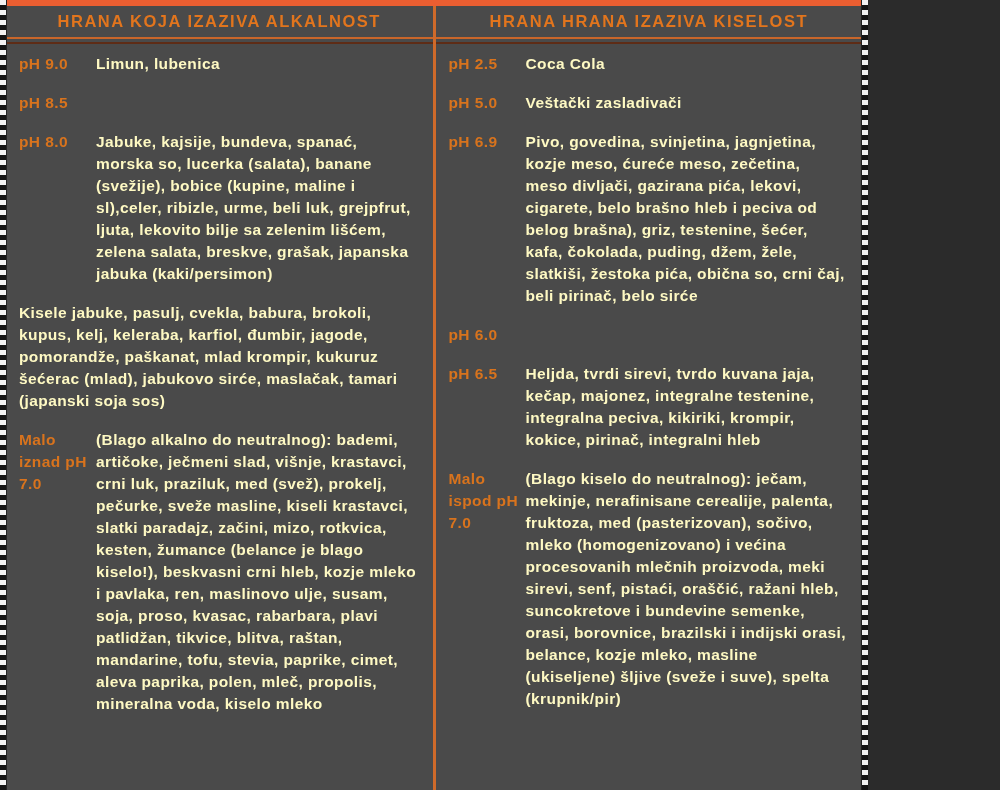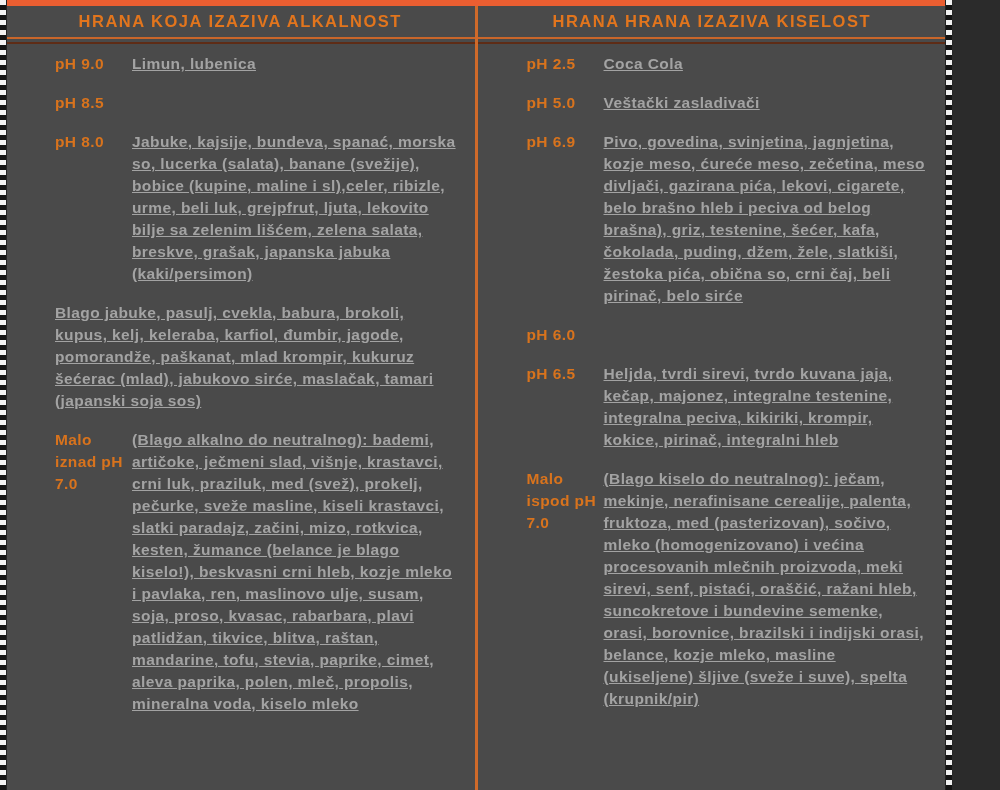--- a/index.html
+++ b/index.html
@@ -1,17 +1,17 @@
 <!DOCTYPE html>
 <html><head>
 <meta charset="utf-8">
 <style>
   html,body { margin:0; padding:0; background:#2b2b2b; }
   .page {
-    position:relative; width:952px; height:790px;
+    position:relative; width:868px; height:790px;
     background:#4a4a4a; overflow:hidden;
     font-family:"Liberation Sans", sans-serif;
     -webkit-font-smoothing:antialiased;
   }
   .edge {
     position:absolute; top:0; bottom:0; width:6px; z-index:5;
     background:repeating-linear-gradient(to bottom, #f2f2f2 0 5px, #141414 5px 10px);
   }
   .edge.left { left:0; border-right:1px solid #222; }
   .edge.right { right:0; border-left:1px solid #222; }
@@ -31,24 +31,24 @@
     color:#e2751d; font-weight:bold; font-size:16.5px; letter-spacing:1.5px;
     border-bottom:2px solid #c9662a;
   }
   .col-header::after {
     content:""; position:absolute; left:0; right:0; bottom:-7px; height:2px;
     background:#5e2c16;
   }
   .rows { padding:14px 10px 0 13px; }
   .row {
     display:flex; margin-bottom:17px;
-    font-weight:bold; font-size:15.5px; line-height:22px; letter-spacing:0.4px;margin-left:36px;
+    font-weight:bold; font-size:15.5px; line-height:22px; letter-spacing:0.4px;
   }
   .ph-label { flex:0 0 77px; width:77px; color:#d8731d; }
-  .foods { flex:1 1 auto; min-width:0; color:#a3a3a3; padding-right:6px;text-decoration:underline; }
+  .foods { flex:1 1 auto; min-width:0; color:#fef9c3; padding-right:6px; }
 </style>
 </head>
 <body>
 
 <div class="page">
   <div class="edge left"></div>
   <div class="edge right"></div>
   <div class="topbar"></div>
 
   <div class="columns">
@@ -65,21 +65,21 @@
   <div class="row">
     <div class="ph-label">pH 8.5</div>
   </div>
 
   <div class="row">
     <div class="ph-label">pH 8.0</div>
     <div class="foods">Jabuke, kajsije, bundeva, spanać, morska so, lucerka (salata), banane (svežije), bobice (kupine, maline i sl),celer, ribizle, urme, beli luk, grejpfrut, ljuta, lekovito bilje sa zelenim lišćem, zelena salata, breskve, grašak, japanska jabuka (kaki/persimon)</div>
   </div>
 
   <div class="row">
-    <div class="foods">Blago jabuke, pasulj, cvekla, babura, brokoli, kupus, kelj, keleraba, karfiol, đumbir, jagode, pomorandže, paškanat, mlad krompir, kukuruz šećerac (mlad), jabukovo sirće, maslačak, tamari (japanski soja sos)</div>
+    <div class="foods">Kisele jabuke, pasulj, cvekla, babura, brokoli, kupus, kelj, keleraba, karfiol, đumbir, jagode, pomorandže, paškanat, mlad krompir, kukuruz šećerac (mlad), jabukovo sirće, maslačak, tamari (japanski soja sos)</div>
   </div>
 
   <div class="row">
     <div class="ph-label">Malo iznad pH 7.0</div>
     <div class="foods">(Blago alkalno do neutralnog): bademi, artičoke, ječmeni slad, višnje, krastavci, crni luk, praziluk, med (svež), prokelj, pečurke, sveže masline, kiseli krastavci, slatki paradajz, začini, mizo, rotkvica, kesten, žumance (belance je blago kiselo!), beskvasni crni hleb, kozje mleko i pavlaka, ren, maslinovo ulje, susam, soja, proso, kvasac, rabarbara, plavi patlidžan, tikvice, blitva, raštan, mandarine, tofu, stevia, paprike, cimet, aleva paprika, polen, mleč, propolis, mineralna voda, kiselo mleko</div>
   </div>
 </div>
     </section>
 
     <div class="vdivider"></div>

